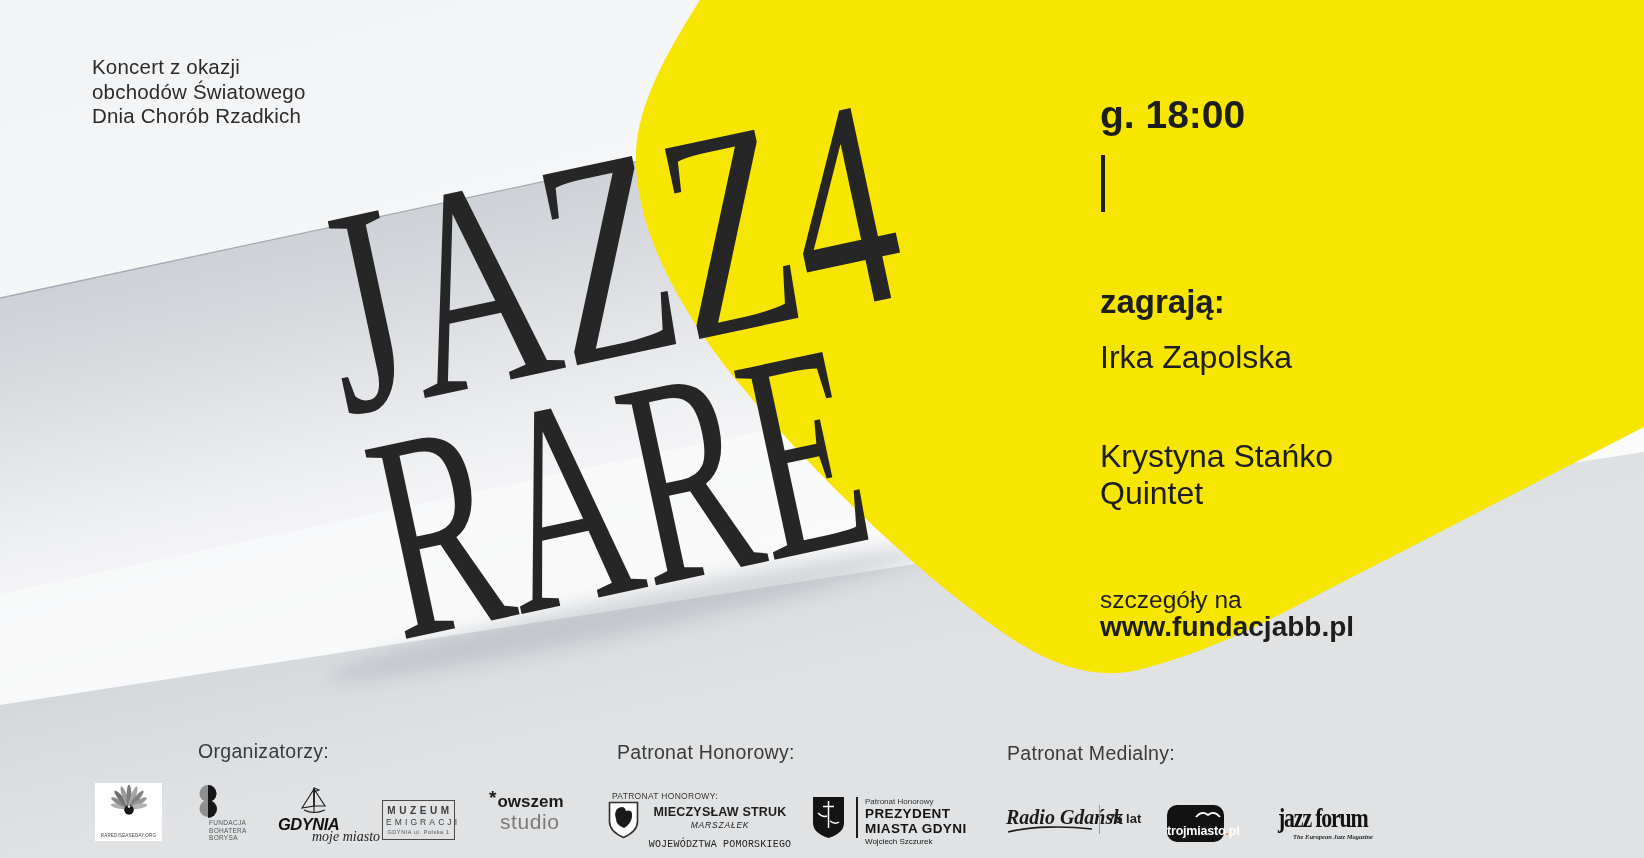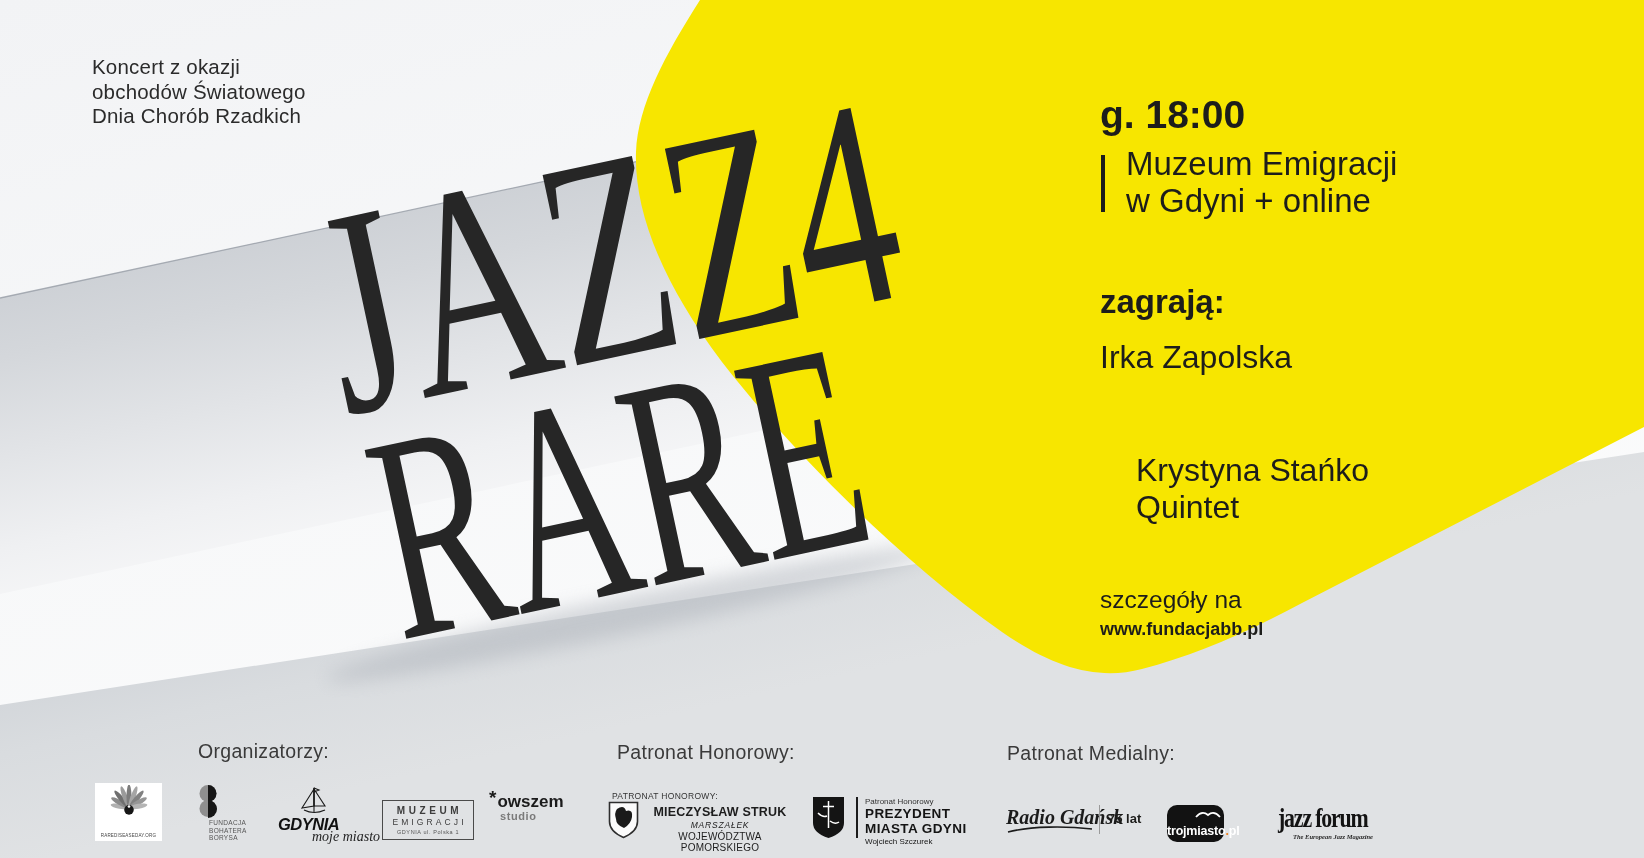--- a/index.html
+++ b/index.html
@@ -14,37 +14,37 @@
   .hdr{left:92px;top:55px;font-size:20.5px;line-height:24.5px;color:#2b2b2b;letter-spacing:.2px;}
   
   .rc{left:1100px;color:#1d1d1b;}
   .date{top:51px;font-size:39px;font-weight:bold;letter-spacing:-.3px;}
   .time{top:93px;font-size:39px;font-weight:bold;}
   .venue-bar{left:1101px;top:155px;width:4px;height:57px;background:#1d1d1b;}
   .venue{left:1126px;top:146px;font-size:33px;line-height:36.5px;}
   .lineup{top:283px;font-size:33px;font-weight:bold;}
   .perf{font-size:32px;line-height:37px;}
   .details{top:586px;font-size:24.5px;line-height:27px;}
-  .details b{font-size:18px;}
+  .details b{font-size:28px;}
   
   .flbl{top:740px;font-size:19.5px;color:#3a3a3a;letter-spacing:.3px;}
   .cap-s{font-size:6.5px;line-height:7.5px;color:#555;letter-spacing:.3px;}
   .rare-box{left:95px;top:783px;width:67px;height:58px;background:#ffffff;text-align:center;}
   .rare-cap{position:absolute;left:0;right:0;bottom:3px;font-size:4.5px;letter-spacing:.2px;color:#444;}
-  .muz-box{left:382px;top:800px;width:92px;height:40px;border:1.5px solid #4a4a4a;text-align:center;color:#3c3c3c;box-sizing:border-box;padding-top:4px;}
+  .muz-box{left:382px;top:800px;width:73px;height:40px;border:1.5px solid #4a4a4a;text-align:center;color:#3c3c3c;box-sizing:border-box;padding-top:4px;}
   .muz1{font-size:10px;letter-spacing:3.6px;font-weight:bold;margin-left:3px;}
   .muz2{font-size:8.5px;letter-spacing:3.1px;margin-left:3px;margin-top:1px;}
   .muz3{font-size:5.5px;letter-spacing:.6px;color:#555;margin-top:2px;}
   .owszem{left:489px;top:787px;font-size:17px;font-weight:bold;color:#1b1b1b;}
   .owszem .star{font-size:19px;vertical-align:3px;margin-right:1px;}
-  .owszem .sub{display:block;font-weight:bold;color:#7a7a7a;font-size:11px;letter-spacing:.6px;margin-left:11px;margin-top:-2px;}
+  .owszem .sub{display:block;font-weight:normal;color:#7a7a7a;font-size:21px;letter-spacing:.6px;margin-left:11px;margin-top:-2px;}
   .mars{left:645px;top:805px;width:150px;text-align:center;color:#1d1d1d;}
   .mars .n{font-size:12.5px;font-weight:bold;letter-spacing:.2px;}
   .mars .t{font-size:8.5px;letter-spacing:.8px;margin-top:1px;font-style:italic;}
-  .mars .r{font-size:10px;letter-spacing:.2px;margin-top:1px;}
+  .mars .r{font-size:10px;letter-spacing:.2px;margin-top:9px;font-family:Liberation Mono, monospace;}
   .prez{left:865px;top:797px;color:#141414;}
   .prez .h{font-size:8px;color:#333;}
   .prez .b{font-size:13.5px;font-weight:bold;letter-spacing:.4px;line-height:15px;}
   .prez .p{font-size:8px;margin-top:1px;}
   .radio{left:1006px;top:806px;font-family:"Liberation Serif",serif;font-style:italic;font-weight:bold;font-size:20px;color:#1b1b1b;}
   .lat75{left:1108px;top:811px;font-size:13px;font-weight:bold;}
   .vdiv{left:1099px;top:805px;width:1px;height:29px;background:#9a9a9a;}
   .troj{left:1167px;top:805px;width:57px;height:37px;background:#121212;border-radius:10px;text-align:right;}
   .troj .t{color:#ffffff;font-size:12.5px;font-weight:bold;letter-spacing:-.2px;position:absolute;left:0;right:0;bottom:4px;}
   .troj .dot{color:#F08220;}
@@ -98,29 +98,25 @@
   </svg>
 
   <div class="abs hdr">
     <div>Koncert z okazji</div>
     <div>obchodów Światowego</div>
     <div>Dnia Chorób Rzadkich</div>
   </div>
 
   <div class="abs rc time">g. 18:00</div>
   <div class="abs venue-bar"></div>
-  <div class="abs venue">
-    <div>Muzeum Emigracji</div>
-    <div>w Gdyni + online</div>
-  </div>
   <div class="abs rc lineup">zagrają:</div>
   <div class="abs rc perf" style="top:339px;">
     <div>Irka Zapolska</div>
   </div>
-  <div class="abs rc perf" style="top:452px;margin-left:36px;">
+  <div class="abs rc perf" style="top:438px;">
     <div>Krystyna Stańko</div>
     <div>Quintet</div>
   </div>
   <div class="abs rc details">
     <div>szczegóły na</div>
     <b>www.fundacjabb.pl</b>
   </div>
 
   <div class="abs flbl" style="left:198px;">Organizatorzy:</div>
   <div class="abs flbl" style="left:617px;top:741px;">Patronat Honorowy:</div>

